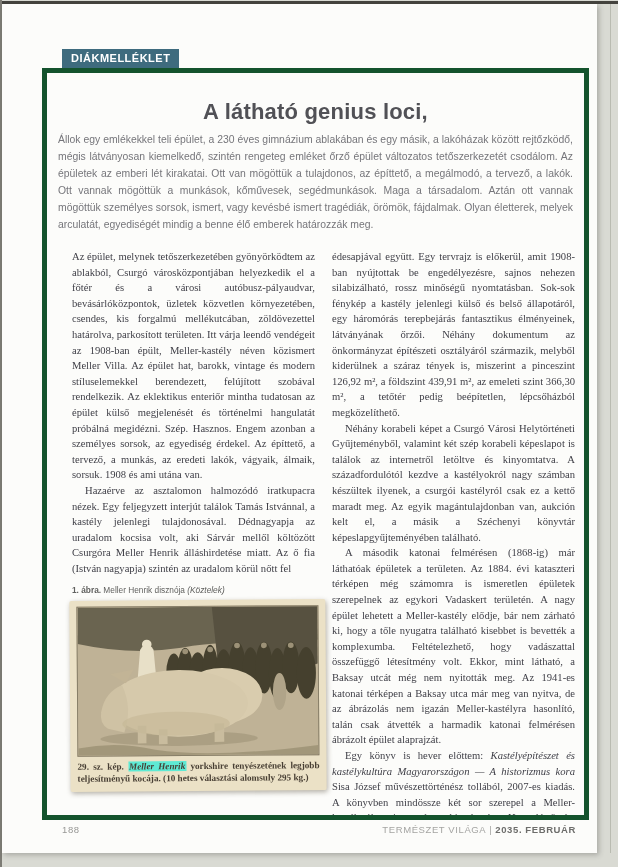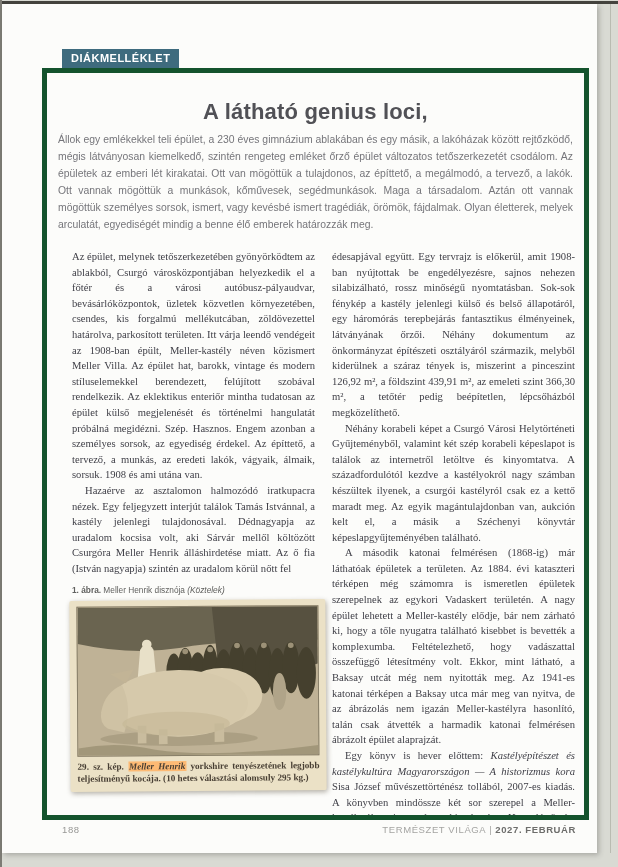--- a/index.html
+++ b/index.html
@@ -43,21 +43,21 @@
     background:#ebe1c6;padding:6px 7px 7px;margin-left:-2px;width:256px;box-sizing:border-box;
     box-shadow:1px 2px 5px rgba(70,60,40,.4);transform:rotate(-.4deg);border-radius:2px;
   }
   .clipping svg{display:block;width:100%;height:150px;border:1px solid #877e68;box-sizing:border-box;background:#bfb296;}
   .clip-caption{
     font-family:"Liberation Serif",serif;font-weight:bold;font-size:9.2px;line-height:11.6px;
     color:#473e33;margin-top:5px;text-align:justify;
   }
   .it{font-style:italic;}
   .bd{font-weight:bold;}
-  .hl{background:#fdba74;font-style:italic;padding:0 1px;}
+  .hl{background:#5eead4;font-style:italic;padding:0 1px;}
   .footer{
     position:absolute;left:40px;top:820px;width:547px;box-sizing:border-box;
     display:flex;justify-content:space-between;align-items:baseline;
     padding:0 13px 0 20px;
     font-size:9.5px;letter-spacing:.6px;color:#979795;
   }
   .footer .mag{color:#a4a4a2;}
   .footer .sep{color:#a4a4a2;margin:0 3px;}
   .footer .issue{color:#6d6d6b;font-weight:bold;}
 </style>
@@ -139,16 +139,16 @@
         <p class="ind">Néhány korabeli képet a Csurgó Városi Helytörténeti Gyűjteményből, valamint két szép korabeli képeslapot is találok az internetről letöltve és kinyomtatva. A századfordulótól kezdve a kastélyokról nagy számban készültek ilyenek, a csurgói kastélyról csak ez a kettő maradt meg. Az egyik magántulajdonban van, aukción kelt el, a másik a Széchenyi könyvtár képeslapgyűjteményében található.</p>
         <p class="ind">A második katonai felmérésen (1868-ig) már láthatóak épületek a területen. Az 1884. évi kataszteri térképen még számomra is ismeretlen épületek szerepelnek az egykori Vadaskert területén. A nagy épület lehetett a Meller-kastély elődje, bár nem zárható ki, hogy a tőle nyugatra található kisebbet is bevették a komplexumba. Feltételezhető, hogy vadászattal összefüggő létesítmény volt. Ekkor, mint látható, a Baksay utcát még nem nyitották meg. Az 1941-es katonai térképen a Baksay utca már meg van nyitva, de az ábrázolás nem igazán Meller-kastélyra hasonlító, talán csak átvették a harmadik katonai felmérésen ábrázolt épület alaprajzát.</p>
         <p class="ind"><span>Egy könyv is hever előttem: </span><span class="it">Kastélyépítészet és kastélykultúra Magyarországon — A historizmus kora</span><span> Sisa József művészettörténész tollából, 2007-es kiadás. A könyvben mindössze két sor szerepel a Meller-kastélyról, az is egy átvett hivatkozás: </span><span class="it">„Hasonló történt a Somogy megyei Csurgón, ahol Meller Henrik nagybérlő építtetett kastélyt magának.”</span><span> (63 Somogy vm. 1914. 57.)</span></p>
       </div>
 
     </div>
   </div>
 
   <div class="footer">
     <span>188</span>
-    <span class="mag"><span>TERMÉSZET VILÁGA</span><span class="sep">|</span><span class="issue">2027. FEBRUÁR</span></span>
+    <span class="mag"><span>TERMÉSZET VILÁGA</span><span class="sep">|</span><span class="issue">2035. FEBRUÁR</span></span>
   </div>
 
 </div>
 
 </body></html>

